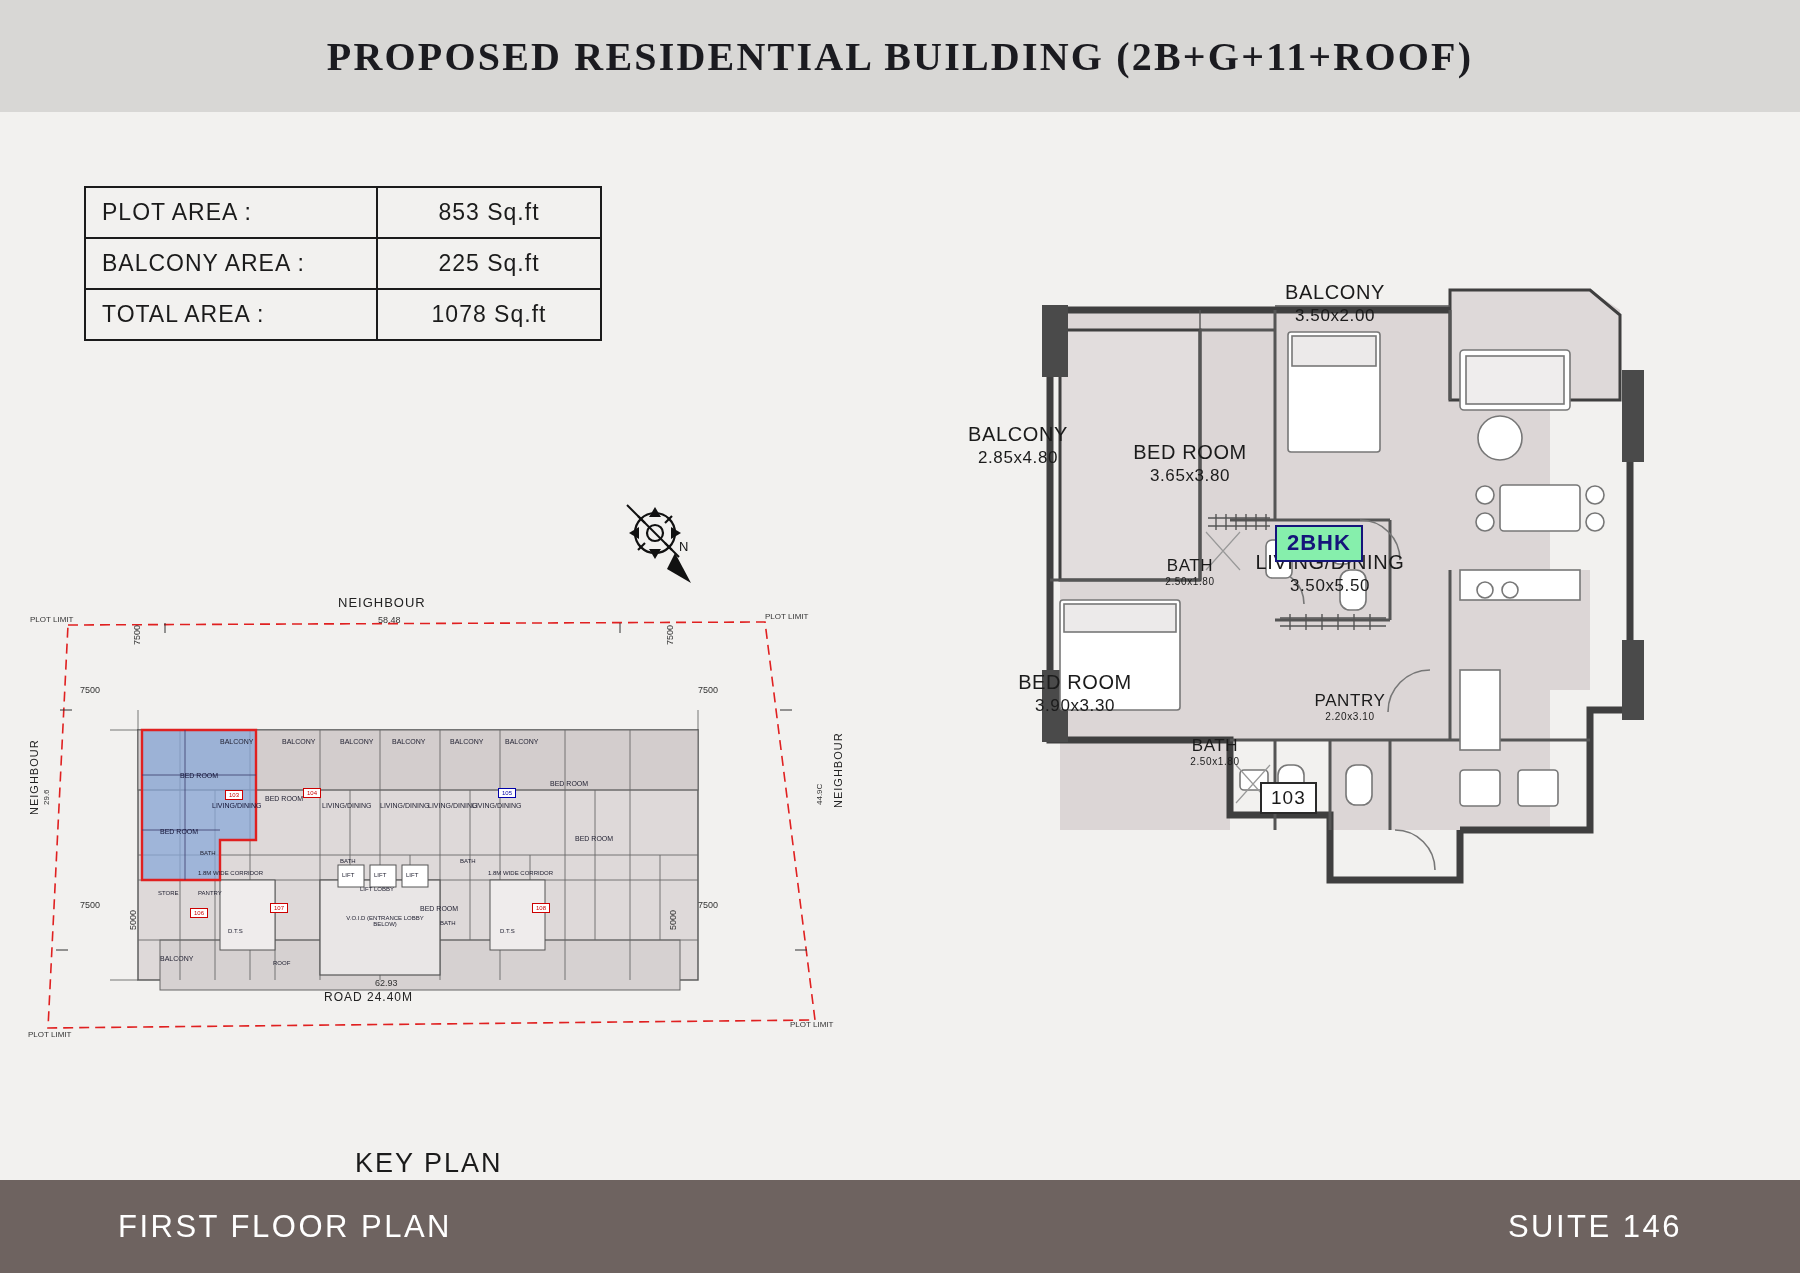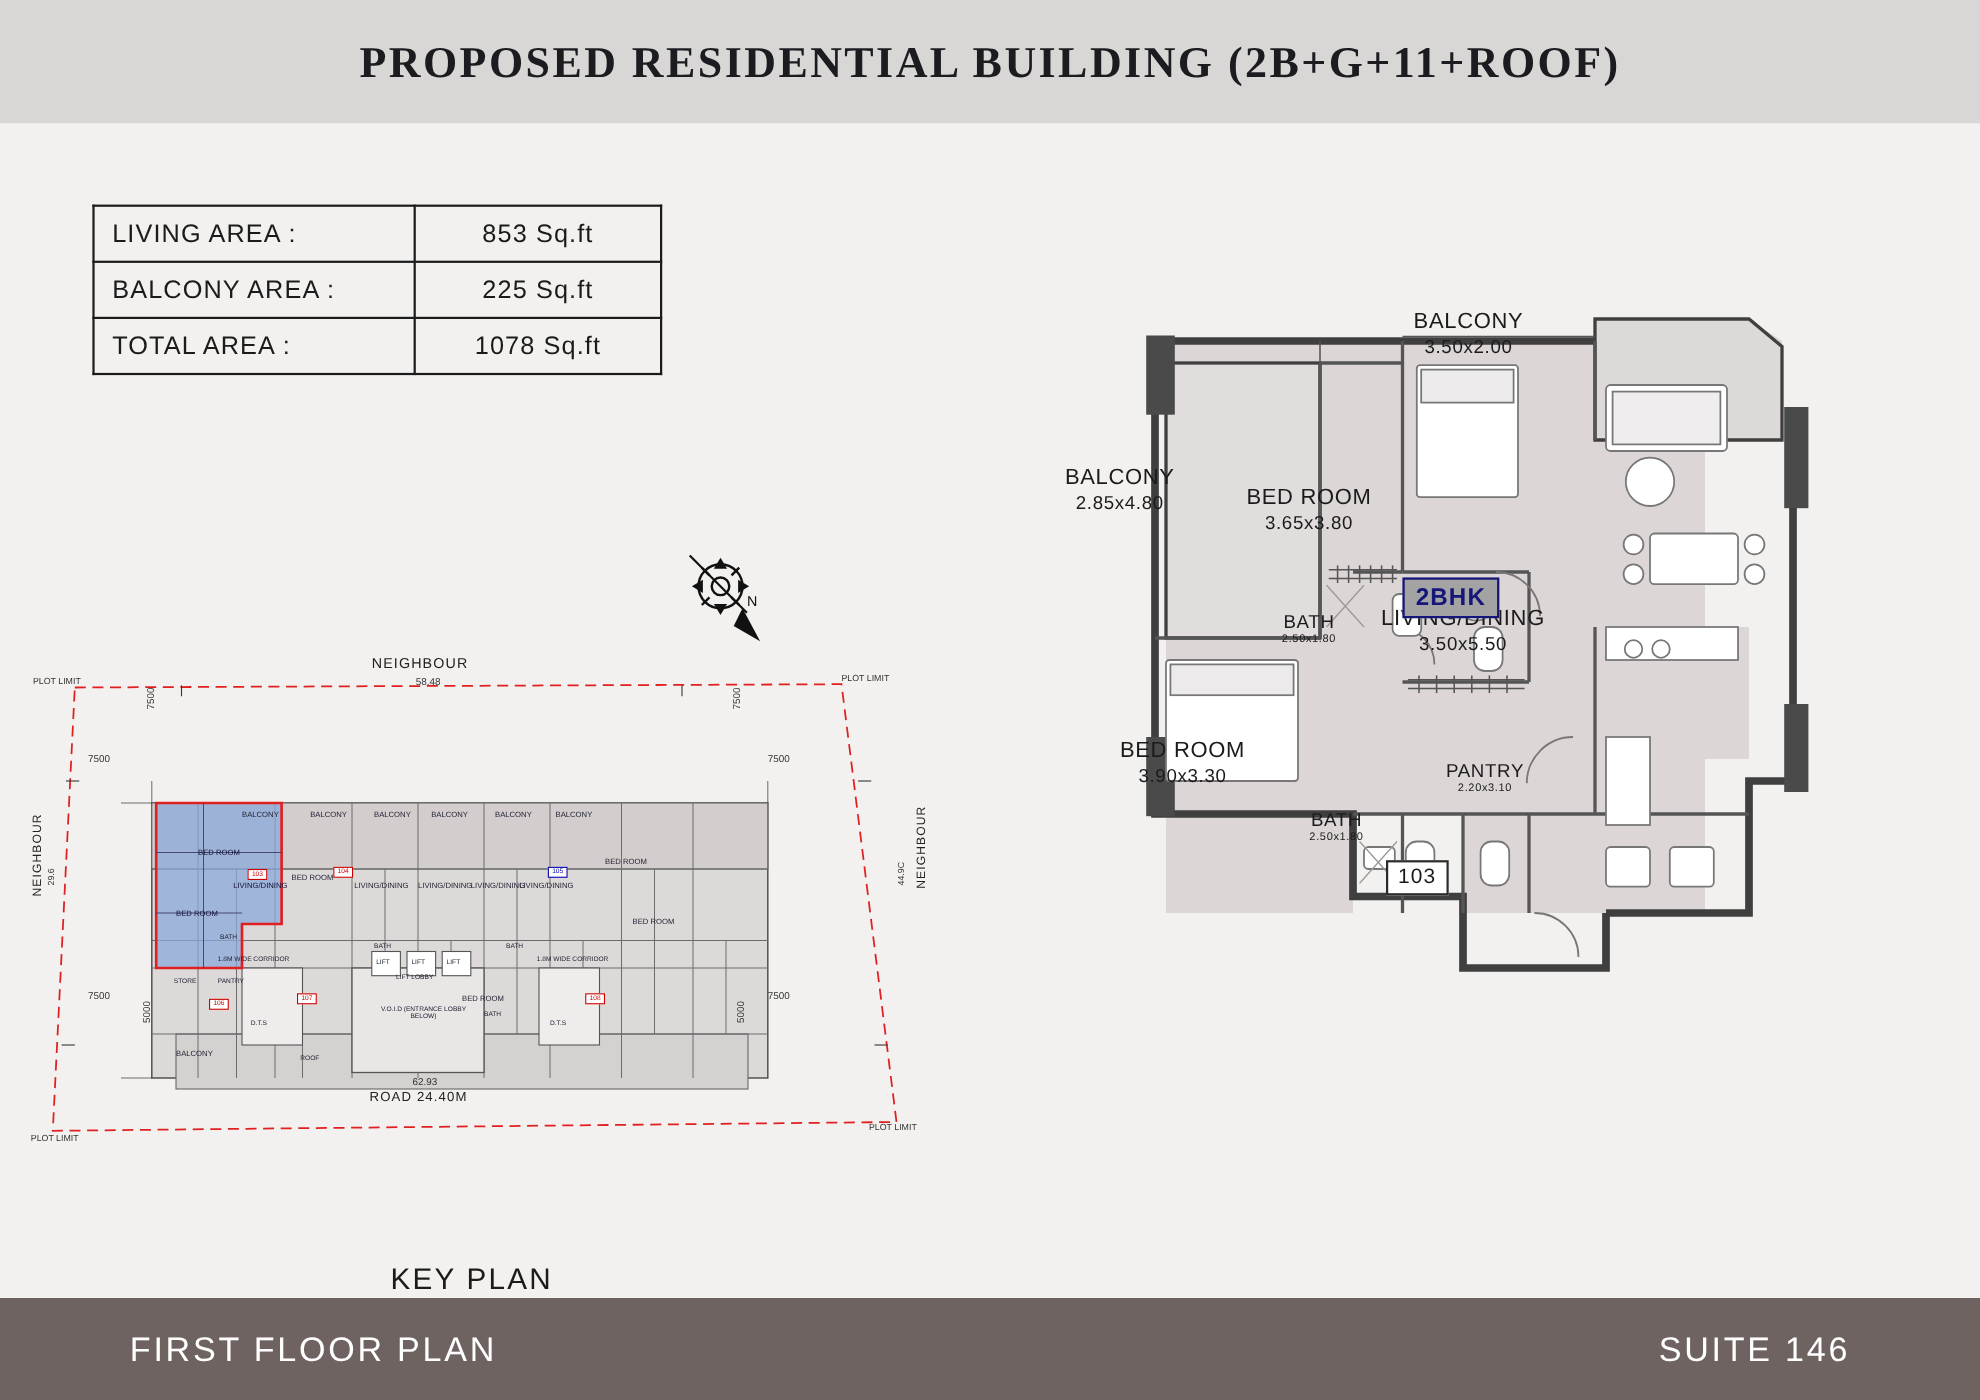--- a/index.html
+++ b/index.html
@@ -78,21 +78,21 @@
     color:#1b1b1b;
     line-height:1.25;
     white-space:nowrap;
   }
   .room-label .dim { font-size:17px; display:block; }
   .room-label.small { font-size:17px; }
   .room-label.small .dim { font-size:10px; }
   .badge-2bhk {
     position:absolute;
     border:2px solid #15157a;
-    background:#a3a3a3;
+    background:#86efac;
     color:#15157a;
     font-weight:bold;
     font-size:22px;
     letter-spacing:1px;
     padding:3px 10px 4px 10px;
   }
   .unit-num {
     position:absolute;
     border:2px solid #2a2a2a;
     background:#ffffff;
@@ -105,21 +105,21 @@
 </head>
 <body>
 
 <div class="header">
   <div class="header-title">PROPOSED RESIDENTIAL BUILDING (2B+G+11+ROOF)</div>
 </div>
 
 <table class="area-table">
   <tbody>
     <tr>
-      <td class="label">LIVING AREA :</td>
+      <td class="label">PLOT AREA :</td>
       <td class="value">853 Sq.ft</td>
     </tr>
     <tr>
       <td class="label">BALCONY AREA :</td>
       <td class="value">225 Sq.ft</td>
     </tr>
     <tr>
       <td class="label">TOTAL AREA :</td>
       <td class="value">1078 Sq.ft</td>
     </tr>
@@ -206,21 +206,21 @@
       <line x1="678" y1="120" x2="678" y2="140"></line>
       <line x1="90" y1="140" x2="118" y2="140"></line>
       <line x1="90" y1="390" x2="118" y2="390"></line>
     </g>
   </svg>
 
   <div style="position:absolute;left:318px;top:5px;font-size:13px;letter-spacing:1px;color:#222;">NEIGHBOUR</div>
   <div style="position:absolute;left:358px;top:25px;font-size:9px;color:#333;">58.48</div>
   <div style="position:absolute;left:8px;top:225px;font-size:11px;letter-spacing:1px;color:#222;transform:rotate(-90deg);transform-origin:left top;">NEIGHBOUR</div>
   <div style="position:absolute;left:812px;top:218px;font-size:11px;letter-spacing:1px;color:#222;transform:rotate(-90deg);transform-origin:left top;">NEIGHBOUR</div>
-  <div style="position:absolute;left:316px;top:400px;font-size:12px;letter-spacing:1px;color:#222;">ROAD 24.40M</div>
+  <div style="position:absolute;left:304px;top:400px;font-size:12px;letter-spacing:1px;color:#222;">ROAD 24.40M</div>
 
   <div style="position:absolute;left:10px;top:25px;font-size:8px;color:#333;">PLOT LIMIT</div>
   <div style="position:absolute;left:745px;top:22px;font-size:8px;color:#333;">PLOT LIMIT</div>
   <div style="position:absolute;left:8px;top:440px;font-size:8px;color:#333;">PLOT LIMIT</div>
   <div style="position:absolute;left:770px;top:430px;font-size:8px;color:#333;">PLOT LIMIT</div>
 
   <div style="position:absolute;left:60px;top:95px;font-size:9px;color:#333;">7500</div>
   <div style="position:absolute;left:112px;top:55px;font-size:9px;color:#333;transform:rotate(-90deg);transform-origin:left top;">7500</div>
   <div style="position:absolute;left:678px;top:95px;font-size:9px;color:#333;">7500</div>
   <div style="position:absolute;left:645px;top:55px;font-size:9px;color:#333;transform:rotate(-90deg);transform-origin:left top;">7500</div>

